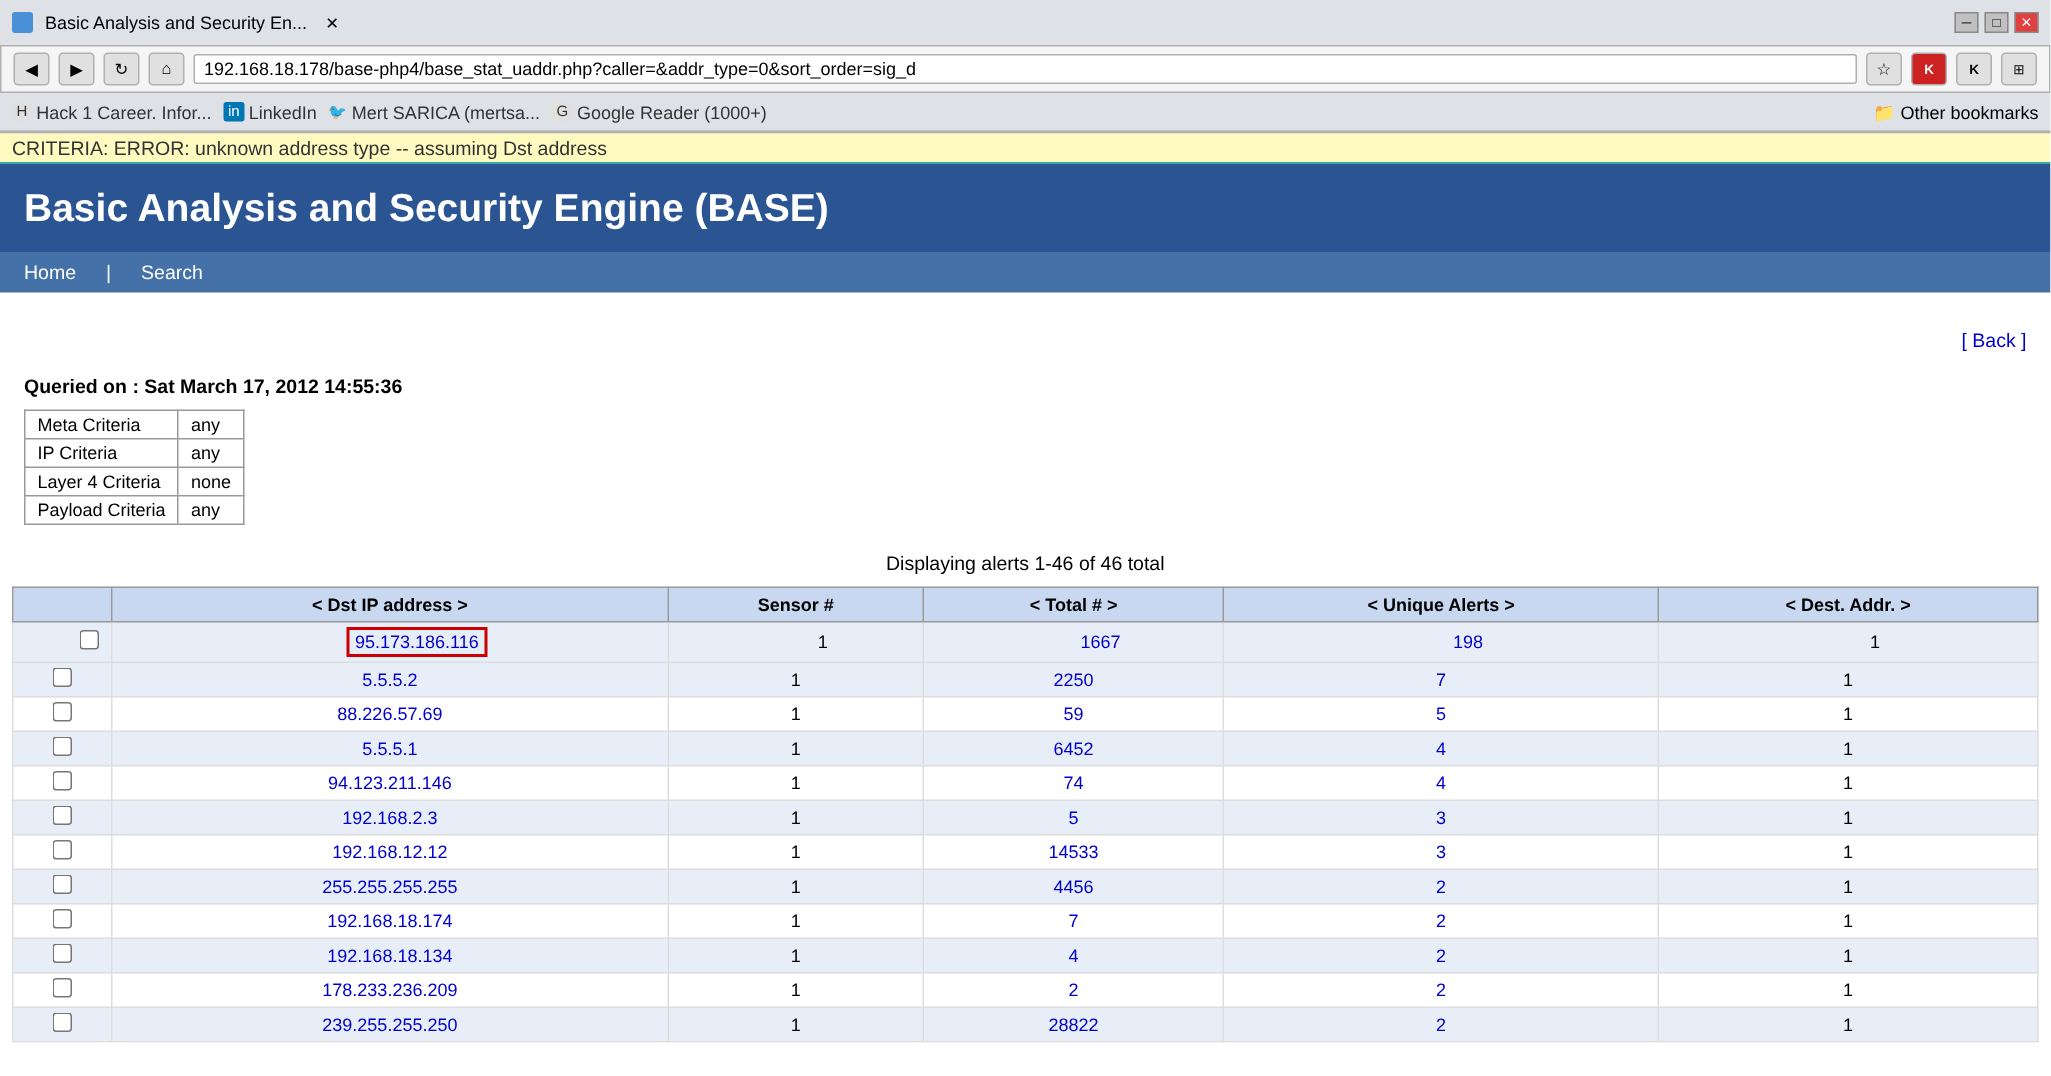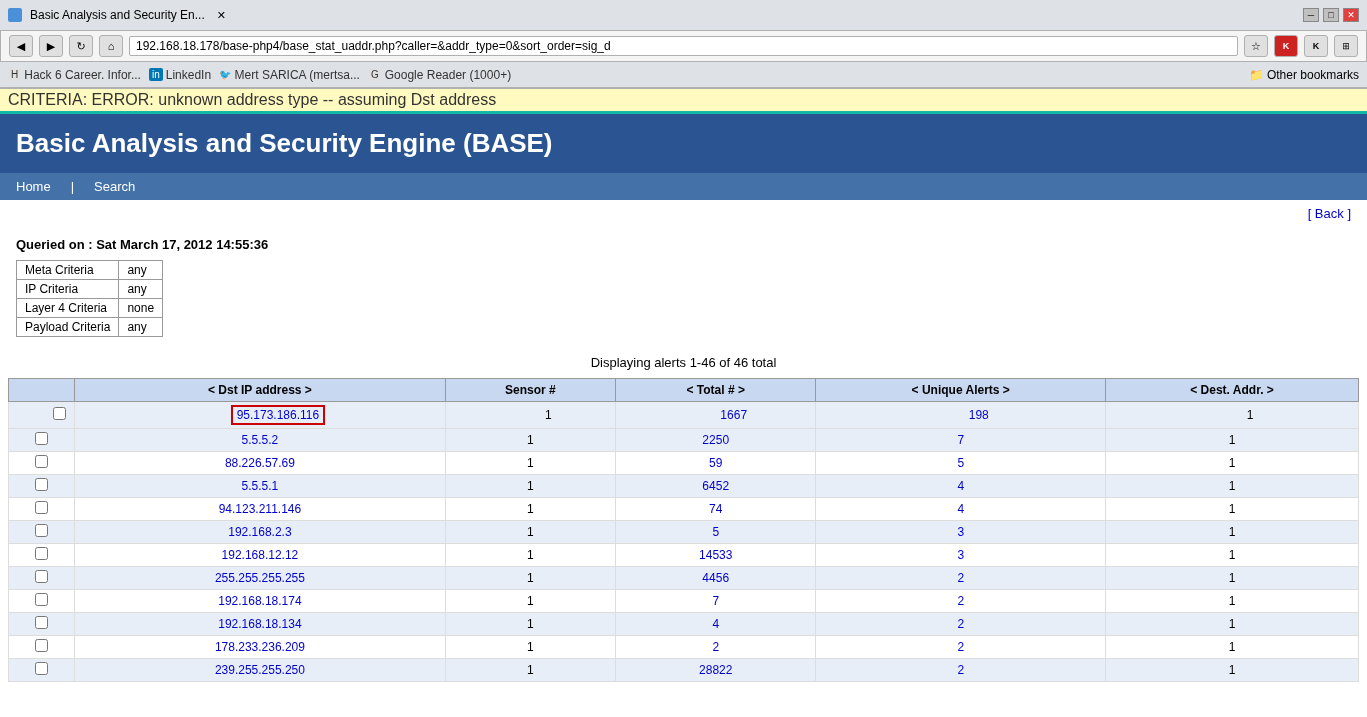--- a/index.html
+++ b/index.html
@@ -10,29 +10,29 @@
     .title-bar { background: #dee1e6; display: flex; align-items: center; padding: 4px 8px; gap: 8px; height: 30px; }
     .tab-icon { width: 14px; height: 14px; background: #4a90d9; border-radius: 2px; display: inline-block; }
     .address-bar { background: #f5f5f5; border: 1px solid #b0b0b0; display: flex; align-items: center; padding: 4px 8px; gap: 6px; height: 32px; }
     .address-bar input { flex: 1; border: 1px solid #b0b0b0; padding: 2px 6px; font-size: 12px; background: #fff; border-radius: 2px; }
     .nav-btn { width: 24px; height: 22px; background: #e0e0e0; border: 1px solid #b0b0b0; border-radius: 3px; display: flex; align-items: center; justify-content: center; cursor: pointer; font-size: 11px; }
     .bookmarks-bar { background: #dee1e6; padding: 3px 8px; display: flex; align-items: center; gap: 8px; font-size: 12px; border-bottom: 1px solid #b0b0b0; height: 26px; overflow: hidden; }
     .bookmark-item { display: flex; align-items: center; gap: 3px; cursor: pointer; white-space: nowrap; color: #333; text-decoration: none; }
     .other-bookmarks { margin-left: auto; display: flex; align-items: center; gap: 3px; cursor: pointer; }
 
     
-    .warning-bar { background: #fffbc0; border-bottom: 3px solid #14b8a6; padding: 2px 8px; font-size: 16px; color: #333; }
+    .warning-bar { background: #fffbc0; border-bottom: 1px solid #14b8a6; padding: 2px 8px; font-size: 13px; color: #333; }
 
     
     .page-header { background: #2a5592; padding: 14px 16px; }
     .page-title { color: #fff; font-size: 26px; font-weight: bold; }
     .nav-bar { background: #4472a8; padding: 6px 16px; display: flex; gap: 14px; }
     .nav-link { color: #fff; text-decoration: none; font-size: 13px; cursor: pointer; }
     .nav-sep { color: #fff; margin: 0 6px; }
-    .back-link { text-align: right; padding: 6px 16px; color: #00c; font-size: 13px; }
+    .back-link { text-align: right; padding: 6px 16px; color: #00c; font-size: 13px; margin-top: 18px; }
     .back-link a { color: #00c; text-decoration: none; }
 
     .query-info { padding: 10px 16px; }
     .query-date { font-size: 13px; margin-bottom: 8px; }
     .query-date span { font-weight: bold; }
     .criteria-table { border: 1px solid #999; border-collapse: collapse; font-size: 12px; }
     .criteria-table td { padding: 2px 8px; border: 1px solid #999; }
     .criteria-table td:first-child { font-weight: normal; }
 
     .display-info { text-align: center; padding: 8px; font-size: 13px; }
@@ -76,21 +76,21 @@
     <input type="text" style="flex: 1 1 0%; font-size: 12px; padding: 2px 6px;" value="192.168.18.178/base-php4/base_stat_uaddr.php?caller=&amp;addr_type=0&amp;sort_order=sig_d">
     <div class="nav-btn">☆</div>
     <div class="nav-btn" style="background:#cc2222;color:#fff;font-weight:bold;font-size:9px;">K</div>
     <div class="nav-btn" style="font-size:9px;font-weight:bold;">K</div>
     <div class="nav-btn" style="font-size:9px;">⊞</div>
   </div>
 
   <div class="bookmarks-bar">
     <a class="bookmark-item">
       <span style="font-size:10px;background:#e0e0e0;padding:1px 3px;border-radius:2px;">H</span>
-      <span>Hack 6 Career. Infor...</span>
+      <span>Hack 1 Career. Infor...</span>
     </a>
     <a class="bookmark-item">
       <span style="font-size:10px;background:#0077b5;color:#fff;padding:1px 3px;border-radius:2px;">in</span>
       <span>LinkedIn</span>
     </a>
     <a class="bookmark-item">
       <span style="font-size:10px;color:#1da1f2;">🐦</span>
       <span>Mert SARICA (mertsa...</span>
     </a>
     <a class="bookmark-item">

